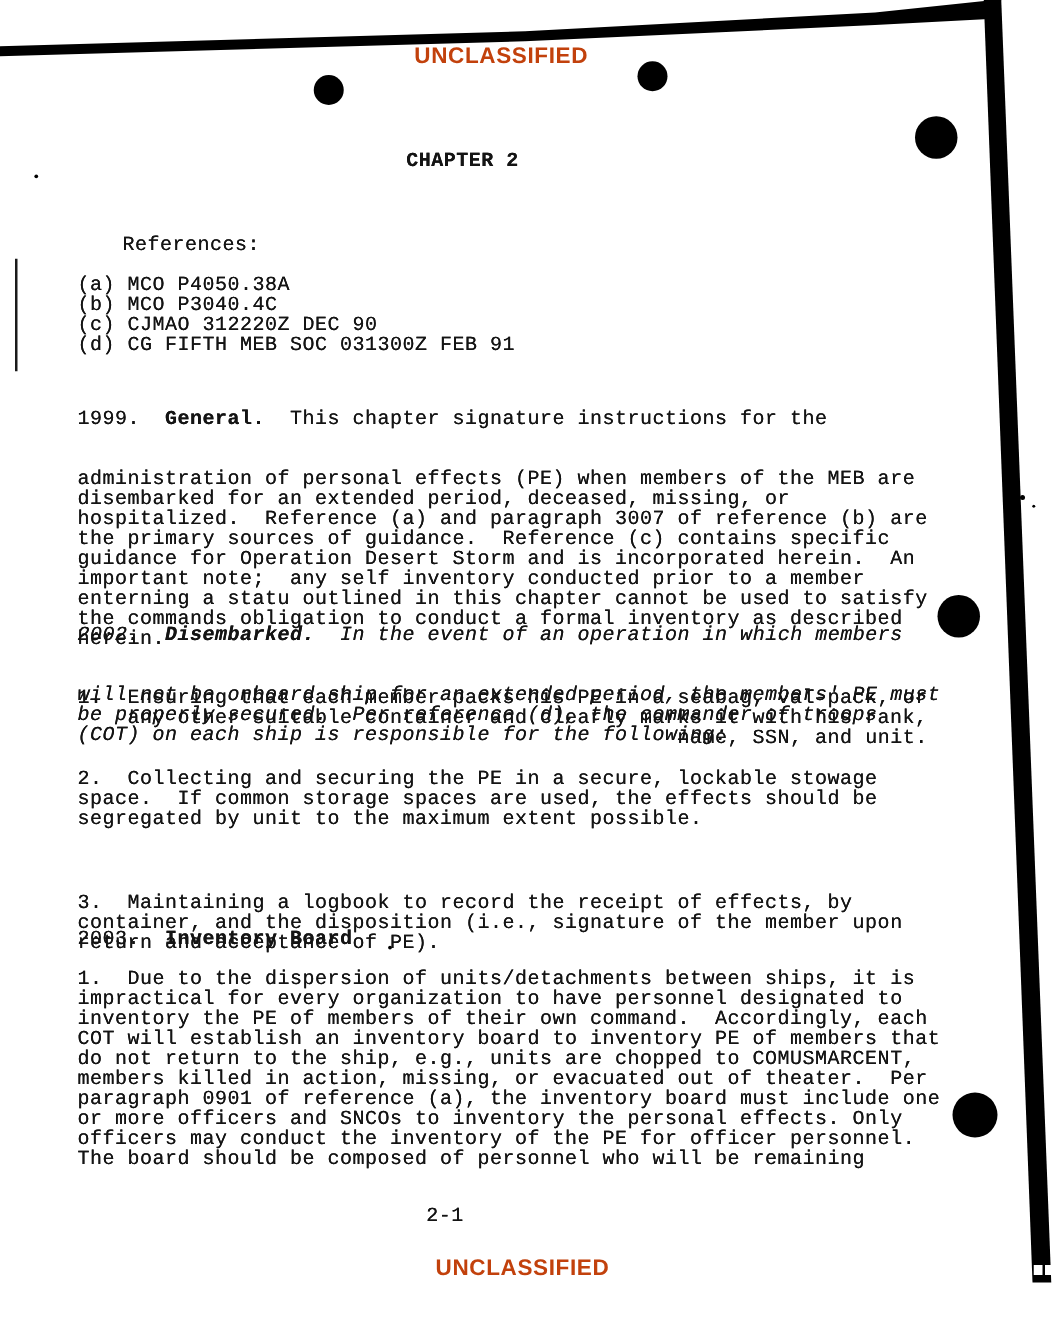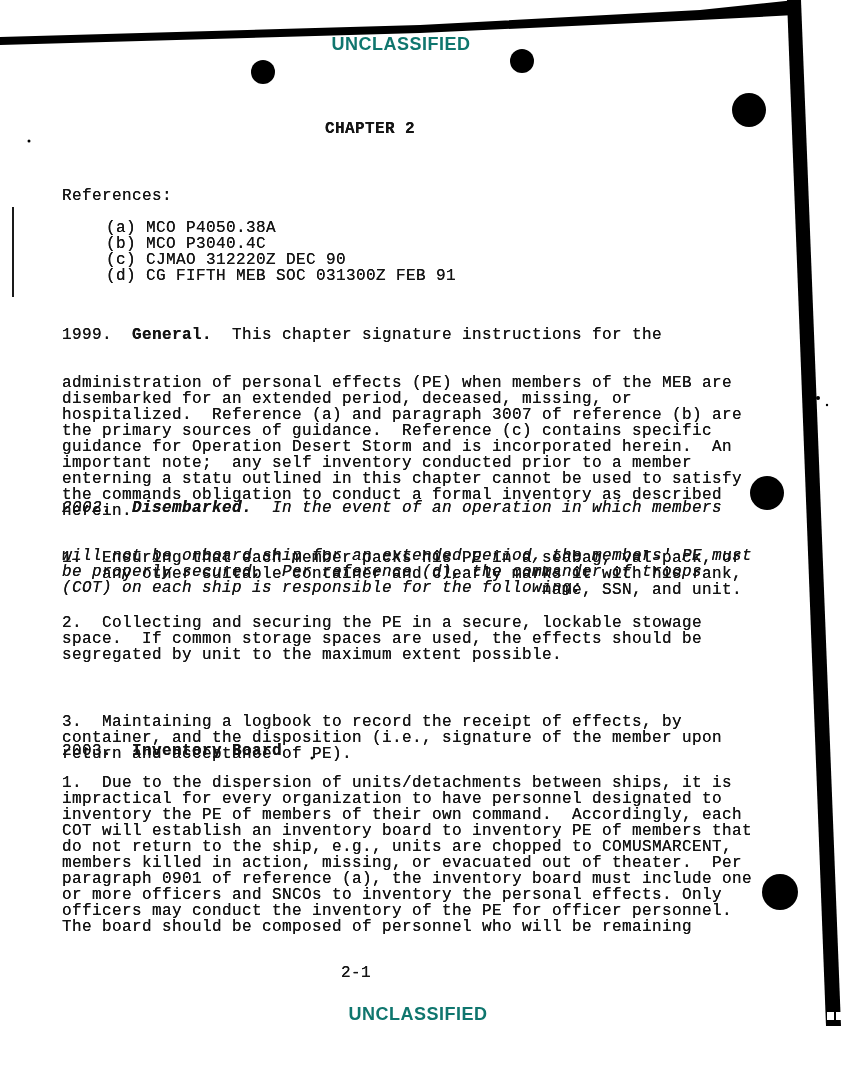--- a/index.html
+++ b/index.html
@@ -26,41 +26,41 @@
     text-align:center;
   }
   .bold{font-weight:bold;}
   .banner{
     position:absolute;
     font-family:"Liberation Sans","DejaVu Sans",sans-serif;
     font-weight:bold;
     font-size:18px;
     letter-spacing:0.5px;
     text-align:center;
-    color:#0f766e;
+    color:#c2410c;
   }
   #artifacts{
     position:absolute;
     top:0;left:0;
     pointer-events:none;
   }
 </style>
 </head>
 <body>
 
 <div id="page">
 
   <div class="banner" style="top:34px;left:0;right:48px;">UNCLASSIFIED</div>
 
   <div class="mono centered bold" style="top:121px;">CHAPTER 2</div>
 
 
-  <div class="mono" style="top:188px;">References:</div>
+  <div class="mono" style="top:188px;margin-left:36px;">References:</div>
 
-  <div class="mono" style="top:220px;margin-left:44px;">(a) MCO P4050.38A
+  <div class="mono" style="top:220px;">(a) MCO P4050.38A
 (b) MCO P3040.4C
 (c) CJMAO 312220Z DEC 90
 (d) CG FIFTH MEB SOC 031300Z FEB 91</div>
 
   <div class="mono" style="top:295px;">
     <div><span>1999.  </span><span class="bold">General.</span><span>  This chapter signature instructions for the</span></div>
     <div>administration of personal effects (PE) when members of the MEB are
 disembarked for an extended period, deceased, missing, or
 hospitalized.  Reference (a) and paragraph 3007 of reference (b) are
 the primary sources of guidance.  Reference (c) contains specific

